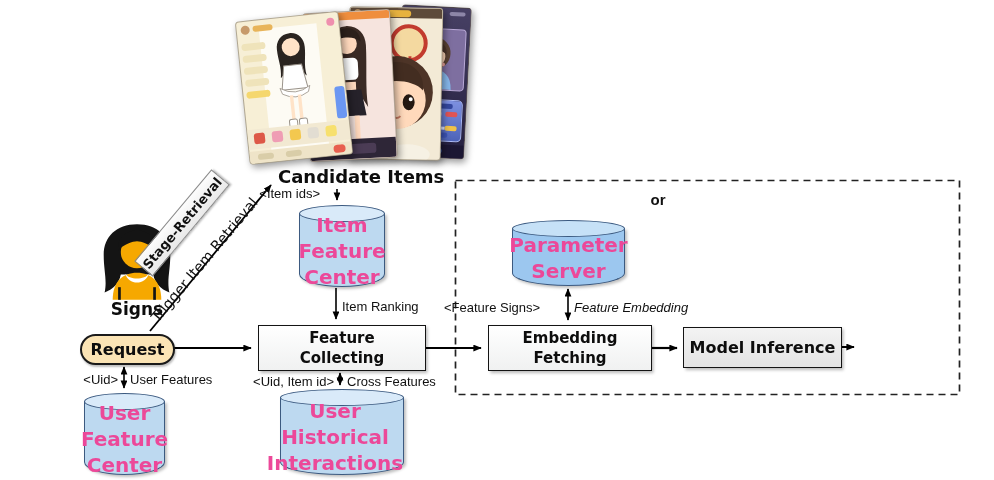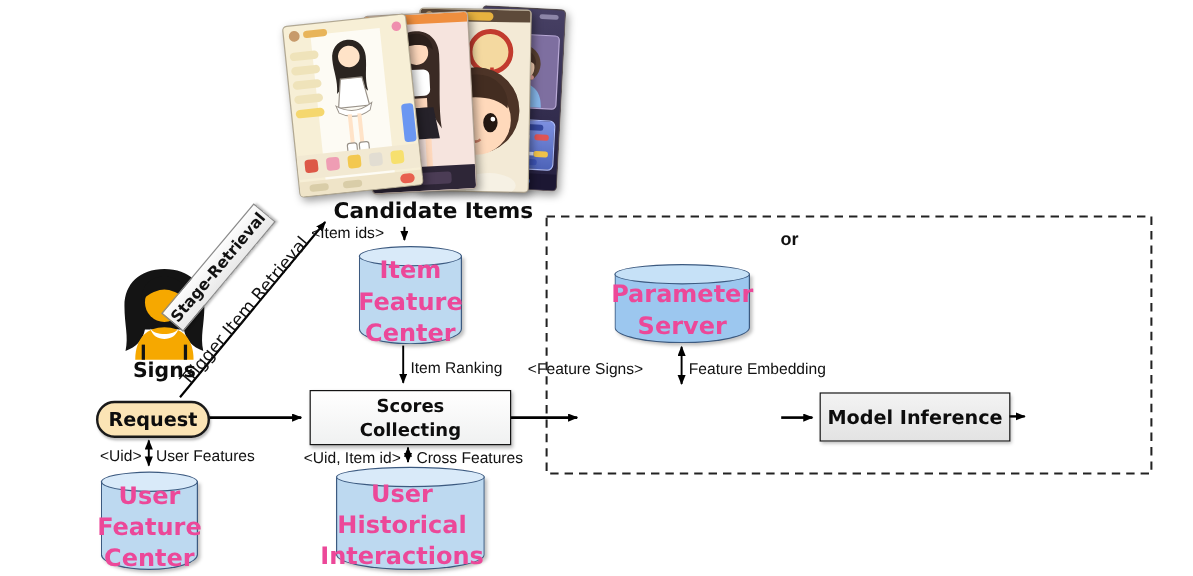--- a/index.html
+++ b/index.html
@@ -226,27 +226,30 @@
 
   <div class="cyl" style="left:280px;top:389px;width:124px;height:86px;">
     <div class="ctop"></div>
     <div class="cbody"></div>
     <div class="clabel" style="padding-left:6px;padding-right:20px;">User Historical Interactions</div>
   </div>
 
   <div class="oval cfont" style="left:80px;top:334px;width:91px;height:27px;background:#fbe4b5;font-size:16px;">Request</div>
 
   <div class="pbox" style="left:258px;top:325px;width:166px;height:44px;">
-    <span class="cfont" style="display:inline-block;width:96px;font-size:15px;line-height:1.35;">Scores Collecting</span>
+    <span class="cfont" style="display:inline-block;width:96px;font-size:15px;line-height:1.35;">Feature Collecting</span>
+  </div>
+  <div class="pbox" style="left:488px;top:325px;width:162px;height:44px;">
+    <span class="cfont" style="display:inline-block;width:104px;font-size:15px;line-height:1.35;">Embedding Fetching</span>
   </div>
   <div class="pbox gray" style="left:683px;top:327px;width:157px;height:39px;">
     <span class="cfont" style="font-size:16px;">Model Inference</span>
   </div>
 
   <div class="plabel" style="left:342px;top:299px;">Item Ranking</div>
   <div class="plabel" style="left:74px;top:372px;width:44px;text-align:right;">&lt;Uid&gt;</div>
   <div class="plabel" style="left:130px;top:372px;">User Features</div>
   <div class="plabel" style="left:228px;top:374px;width:106px;text-align:right;">&lt;Uid, Item id&gt;</div>
   <div class="plabel" style="left:347px;top:374px;">Cross Features</div>
-  <div class="plabel" style="left:424px;top:300px;width:112px;text-align:right;">&lt;Feature Signs&gt;</div>
-  <div class="plabel" style="left:574px;top:300px;">Feature Embedding</div>
+  <div class="plabel" style="left:444px;top:300px;width:112px;">&lt;Feature Signs&gt;</div>
+  <div class="plabel" style="left:574px;top:300px;font-style:italic;">Feature Embedding</div>
 
 </div>
 
 </body></html>

